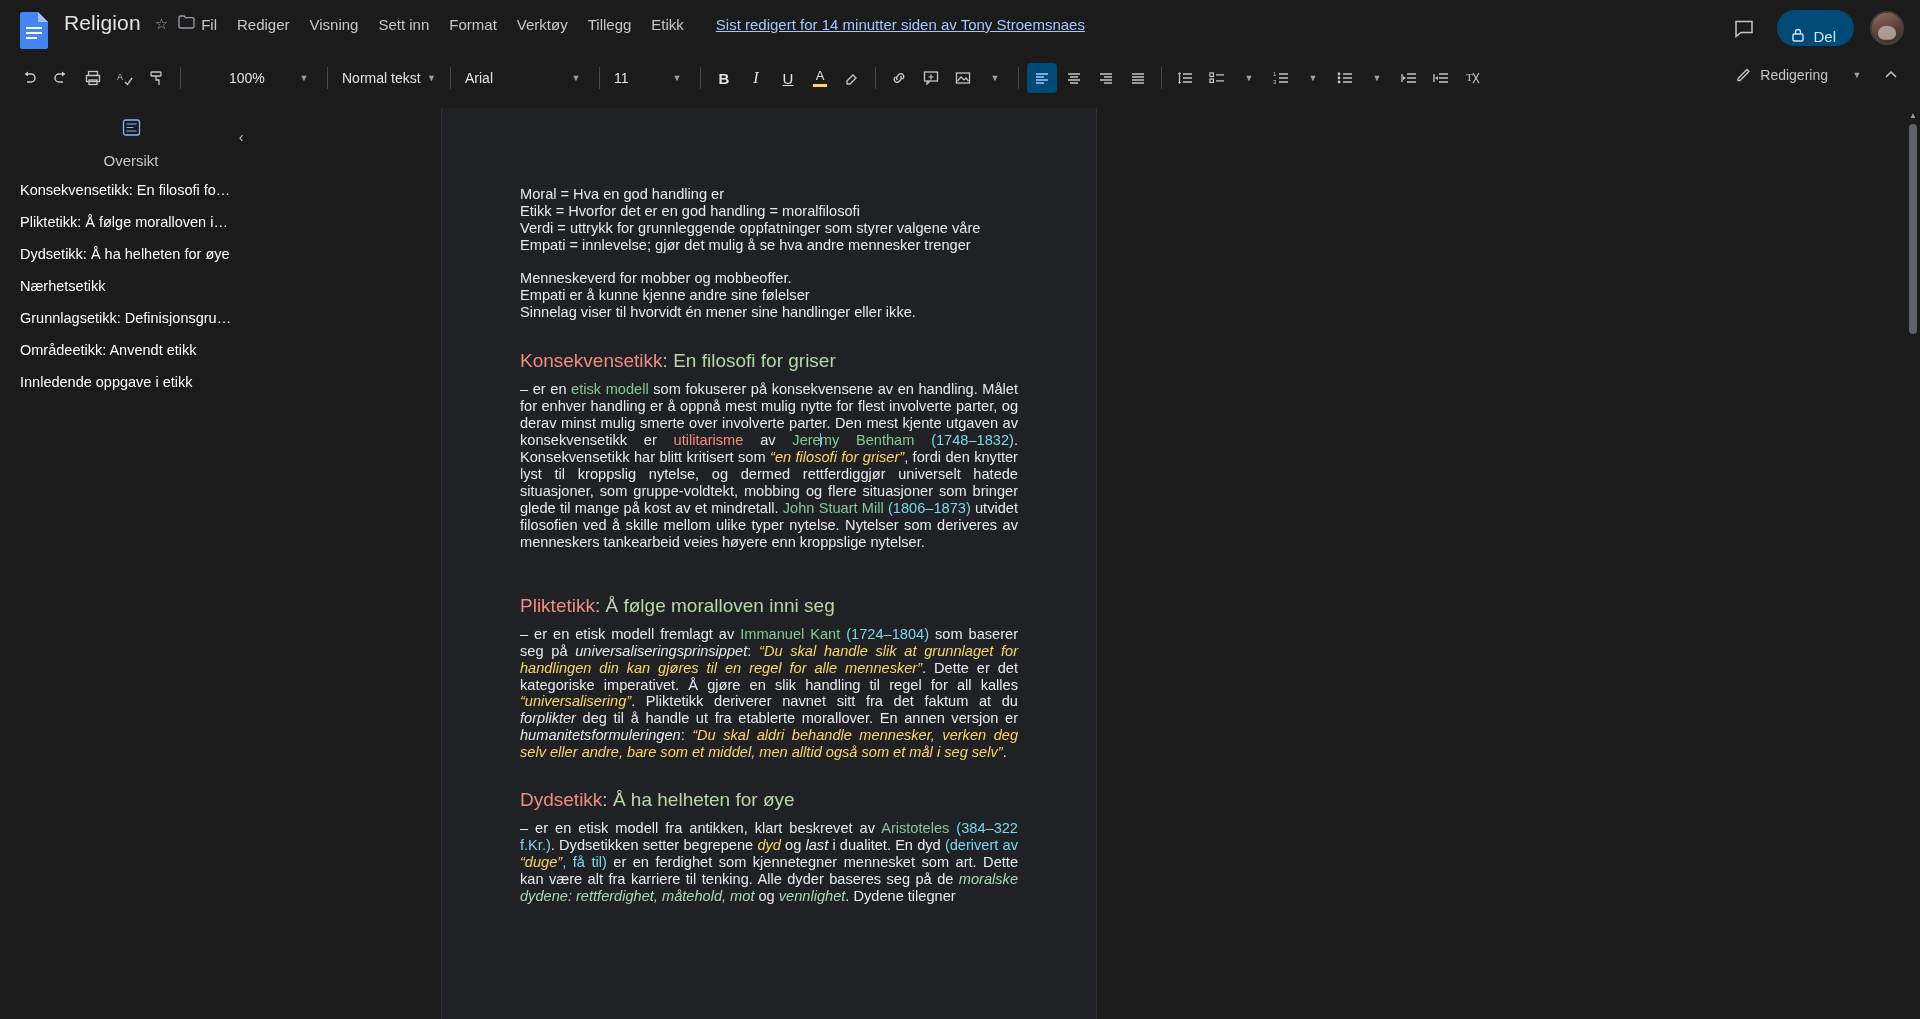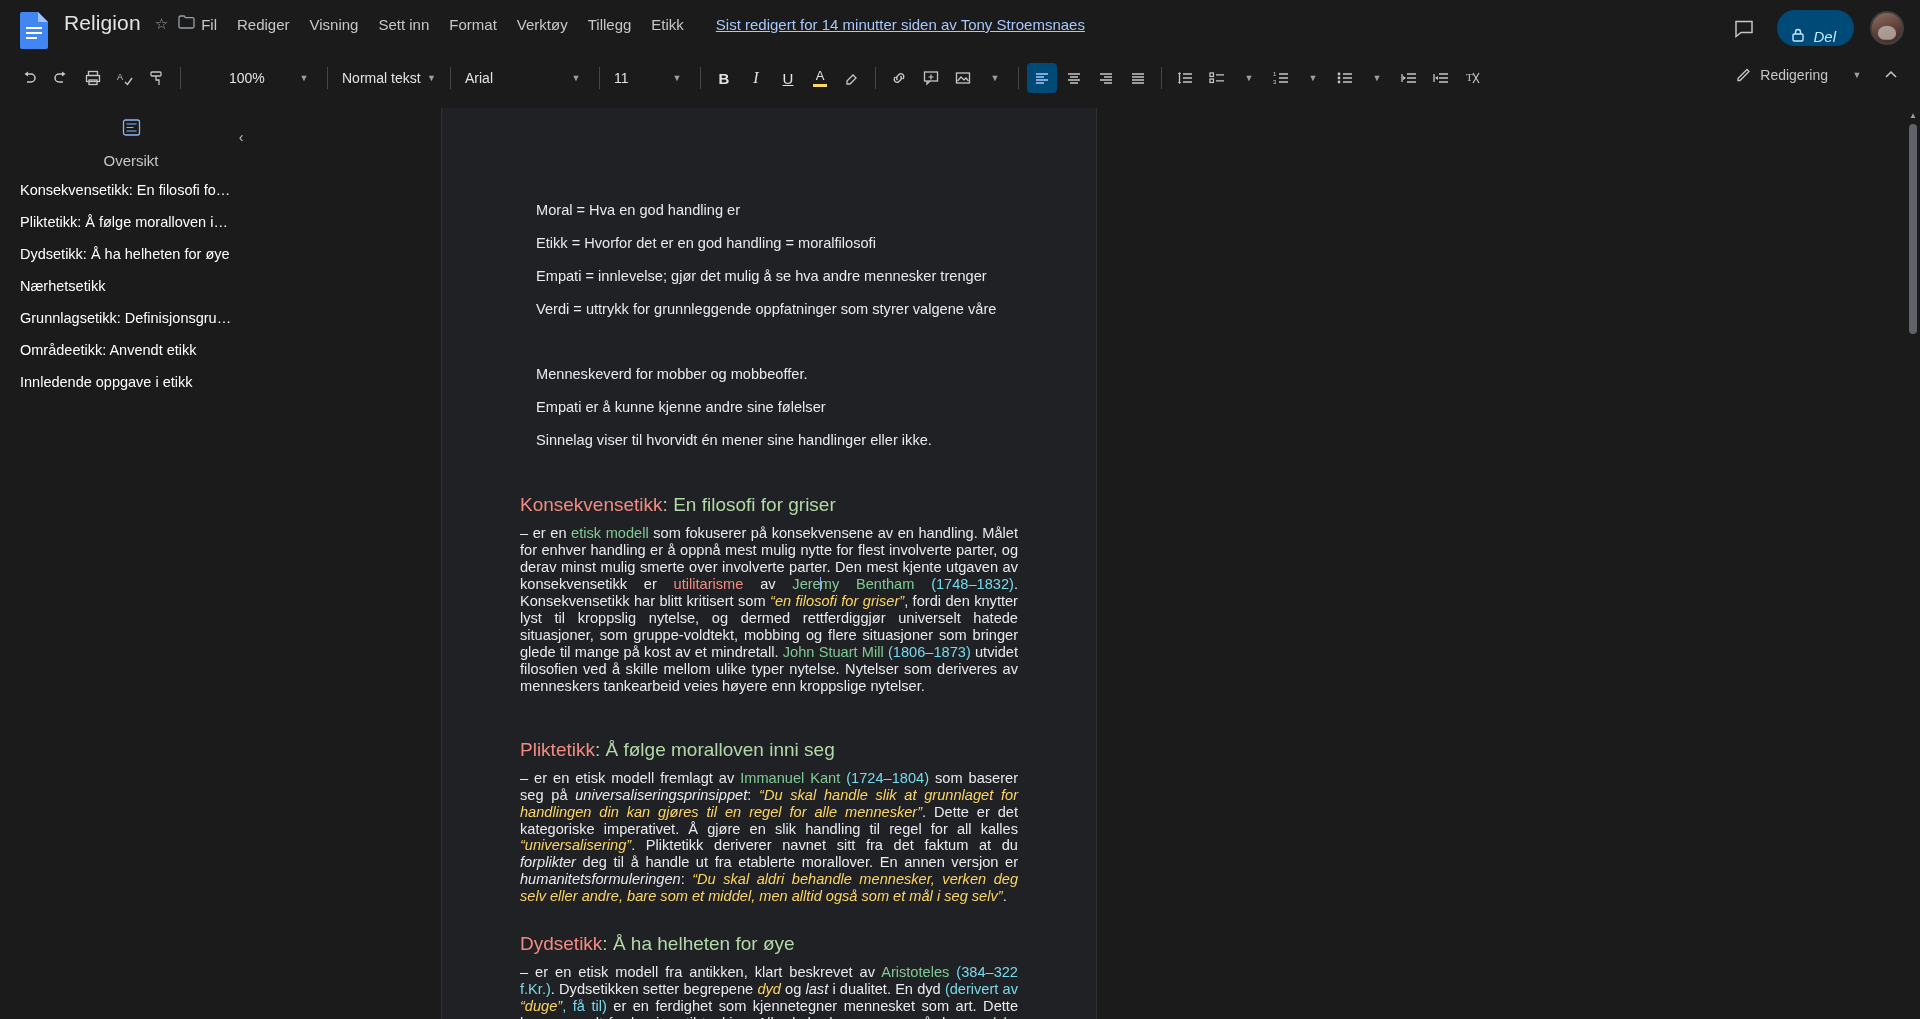--- a/index.html
+++ b/index.html
@@ -51,21 +51,21 @@
   }
   .icon-btn {
     width: 34px; height: 34px; border-radius: 50%;
     display: flex; align-items: center; justify-content: center;
     color: #c4c7c5; cursor: pointer;
   }
   .share-btn {
     display: flex; align-items: center; gap: 8px;
     background: #004a77; color: #c2e7ff;
     height: 36px; padding: 16px 18px 0 14px;
-    border-radius: 18px; font-size: 15px; cursor: pointer; font-style: italic;
+    border-radius: 18px; font-size: 15px; cursor: pointer;
   }
   .avatar {
     width: 34px; height: 34px; border-radius: 50%;
     background: #6d4c41;
     border: 2px solid #3f3f3f;
     display: flex; align-items: center; justify-content: center;
     overflow: hidden;
   }
   .avatar-inner {
     width: 100%; height: 100%;
@@ -164,21 +164,21 @@
     background: #202124;
     min-height: 1400px;
     box-shadow: 0 0 0 1px #2f3032;
   }
   .page-inner {
     padding: 78px 78px 40px 78px;
     font-size: 14.6px;
     line-height: 1.16;
     color: #e8eaed;
   }
-  .plain-line { margin: 16px; }
+  .plain-line { margin: 0; }
   .spacer { height: 16px; }
   .para { margin: 0 0 0 0; text-align: justify; }
   h2.heading {
     font-size: 19px;
     font-weight: 400;
     margin: 0 0 9px 0;
     color: #f28b82;
   }
   h2.heading .sub { color: #b3d9a8; }
   .green { color: #81c995; }
@@ -506,22 +506,22 @@
     </div>
   </div>
 
   <div class="canvas-wrap">
     <div class="page" style="left:180px;">
       <div class="page-inner">
 
         <div>
           <p class="plain-line">Moral = Hva en god handling er</p>
           <p class="plain-line">Etikk = Hvorfor det er en god handling = moralfilosofi</p>
+          <p class="plain-line">Verdi = uttrykk for grunnleggende oppfatninger som styrer valgene våre</p>
           <p class="plain-line">Empati = innlevelse; gjør det mulig å se hva andre mennesker trenger</p>
-          <p class="plain-line">Verdi = uttrykk for grunnleggende oppfatninger som styrer valgene våre</p>
         </div>
 
         <div class="spacer"></div>
 
         <div>
           <p class="plain-line">Menneskeverd for mobber og mobbeoffer.</p>
           <p class="plain-line">Empati er å kunne kjenne andre sine følelser</p>
           <p class="plain-line">Sinnelag viser til hvorvidt én mener sine handlinger eller ikke.</p>
         </div>
 

